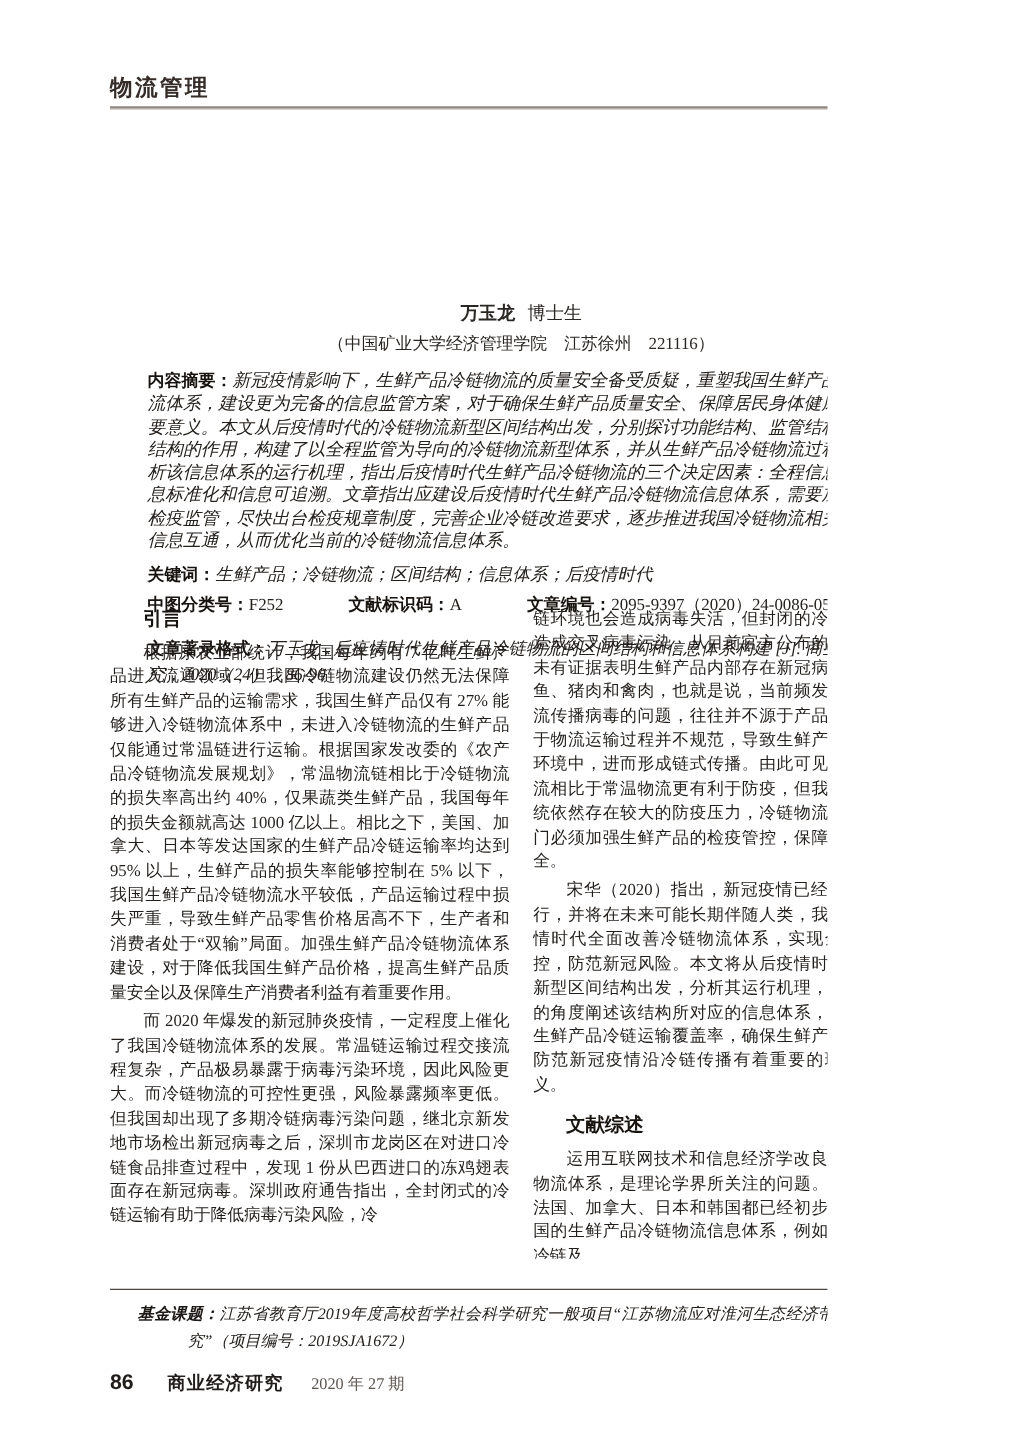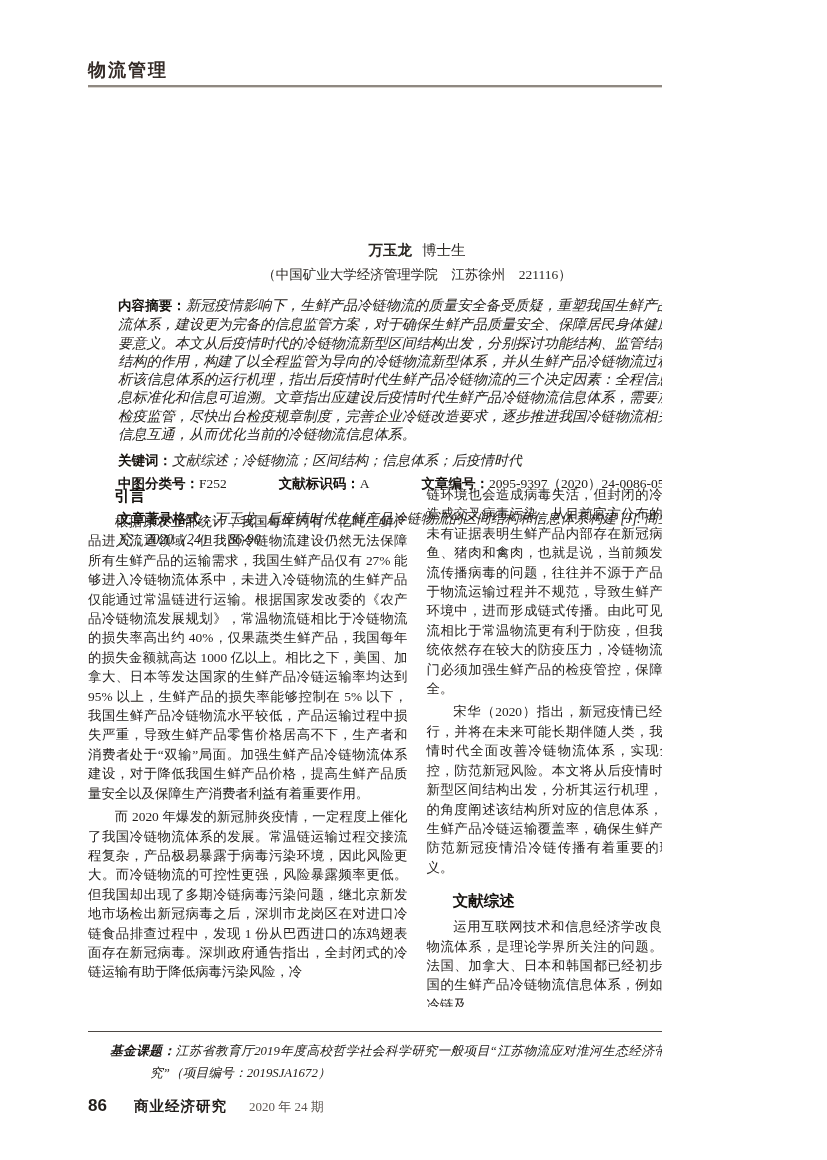--- a/index.html
+++ b/index.html
@@ -115,21 +115,21 @@
 
   <div class="content author-line" style="position:absolute;">
     <span class="author-name">万玉龙</span><span>博士生</span>
   </div>
 
   <div class="content affiliation-line" style="position:absolute;">（中国矿业大学经济管理学院　江苏徐州　221116）</div>
 
   <div class="meta">
     <p class="abstract-p"><span class="lbl">内容摘要：</span><span class="kai">新冠疫情影响下，生鲜产品冷链物流的质量安全备受质疑，重塑我国生鲜产品冷链物流体系，建设更为完备的信息监管方案，对于确保生鲜产品质量安全、保障居民身体健康有着重要意义。本文从后疫情时代的冷链物流新型区间结构出发，分别探讨功能结构、监管结构和信息结构的作用，构建了以全程监管为导向的冷链物流新型体系，并从生鲜产品冷链物流过程视角分析该信息体系的运行机理，指出后疫情时代生鲜产品冷链物流的三个决定因素：全程信息流、信息标准化和信息可追溯。文章指出应建设后疫情时代生鲜产品冷链物流信息体系，需要加强政府检疫监管，尽快出台检疫规章制度，完善企业冷链改造要求，逐步推进我国冷链物流相关企业的信息互通，从而优化当前的冷链物流信息体系。</span></p>
 
-    <p class="kw-p"><span class="lbl">关键词：</span><span class="kai">文献综述；冷链物流；区间结构；信息体系；后疫情时代</span></p>
+    <p class="kw-p"><span class="lbl">关键词：</span><span class="kai">生鲜产品；冷链物流；区间结构；信息体系；后疫情时代</span></p>
 
     <p class="cls-p"><span class="lbl">中图分类号：</span><span class="val">F252</span><span class="cls-gap"></span><span class="lbl">文献标识码：</span><span class="val">A</span><span class="cls-gap"></span><span class="lbl">文章编号：</span><span class="val">2095-9397（2020）24-0086-05</span></p>
 
     <p class="cit-p"><span class="lbl">文章著录格式：</span><span class="kai">万玉龙 . 后疫情时代生鲜产品冷链物流的区间结构和信息体系构建 [J]. 商业经济研究，2020（24）：86-90</span></p>
   </div>
 
   <div class="columns">
     <div class="col">
       <div class="sec-h">引言</div>
       <p class="bp">根据原农业部统计，我国每年约有 7 亿吨生鲜产品进入流通领域，但我国冷链物流建设仍然无法保障所有生鲜产品的运输需求，我国生鲜产品仅有 27% 能够进入冷链物流体系中，未进入冷链物流的生鲜产品仅能通过常温链进行运输。根据国家发改委的《农产品冷链物流发展规划》，常温物流链相比于冷链物流的损失率高出约 40%，仅果蔬类生鲜产品，我国每年的损失金额就高达 1000 亿以上。相比之下，美国、加拿大、日本等发达国家的生鲜产品冷链运输率均达到 95% 以上，生鲜产品的损失率能够控制在 5% 以下，我国生鲜产品冷链物流水平较低，产品运输过程中损失严重，导致生鲜产品零售价格居高不下，生产者和消费者处于“双输”局面。加强生鲜产品冷链物流体系建设，对于降低我国生鲜产品价格，提高生鲜产品质量安全以及保障生产消费者利益有着重要作用。</p>
@@ -143,16 +143,16 @@
     </div>
   </div>
 
   <div class="footnote-divider"></div>
 
   <p class="footnote kai"><span class="lbl">基金课题：</span><span>江苏省教育厅2019年度高校哲学社会科学研究一般项目“江苏物流应对淮河生态经济带发展的对策研究”（项目编号：2019SJA1672）</span></p>
 
   <div class="page-footer">
     <span class="page-num">86</span>
     <span class="journal-name">商业经济研究</span>
-    <span class="issue-info">2020 年 24 期</span>
+    <span class="issue-info">2020 年 27 期</span>
   </div>
 
 </div>
 
 </body></html>

